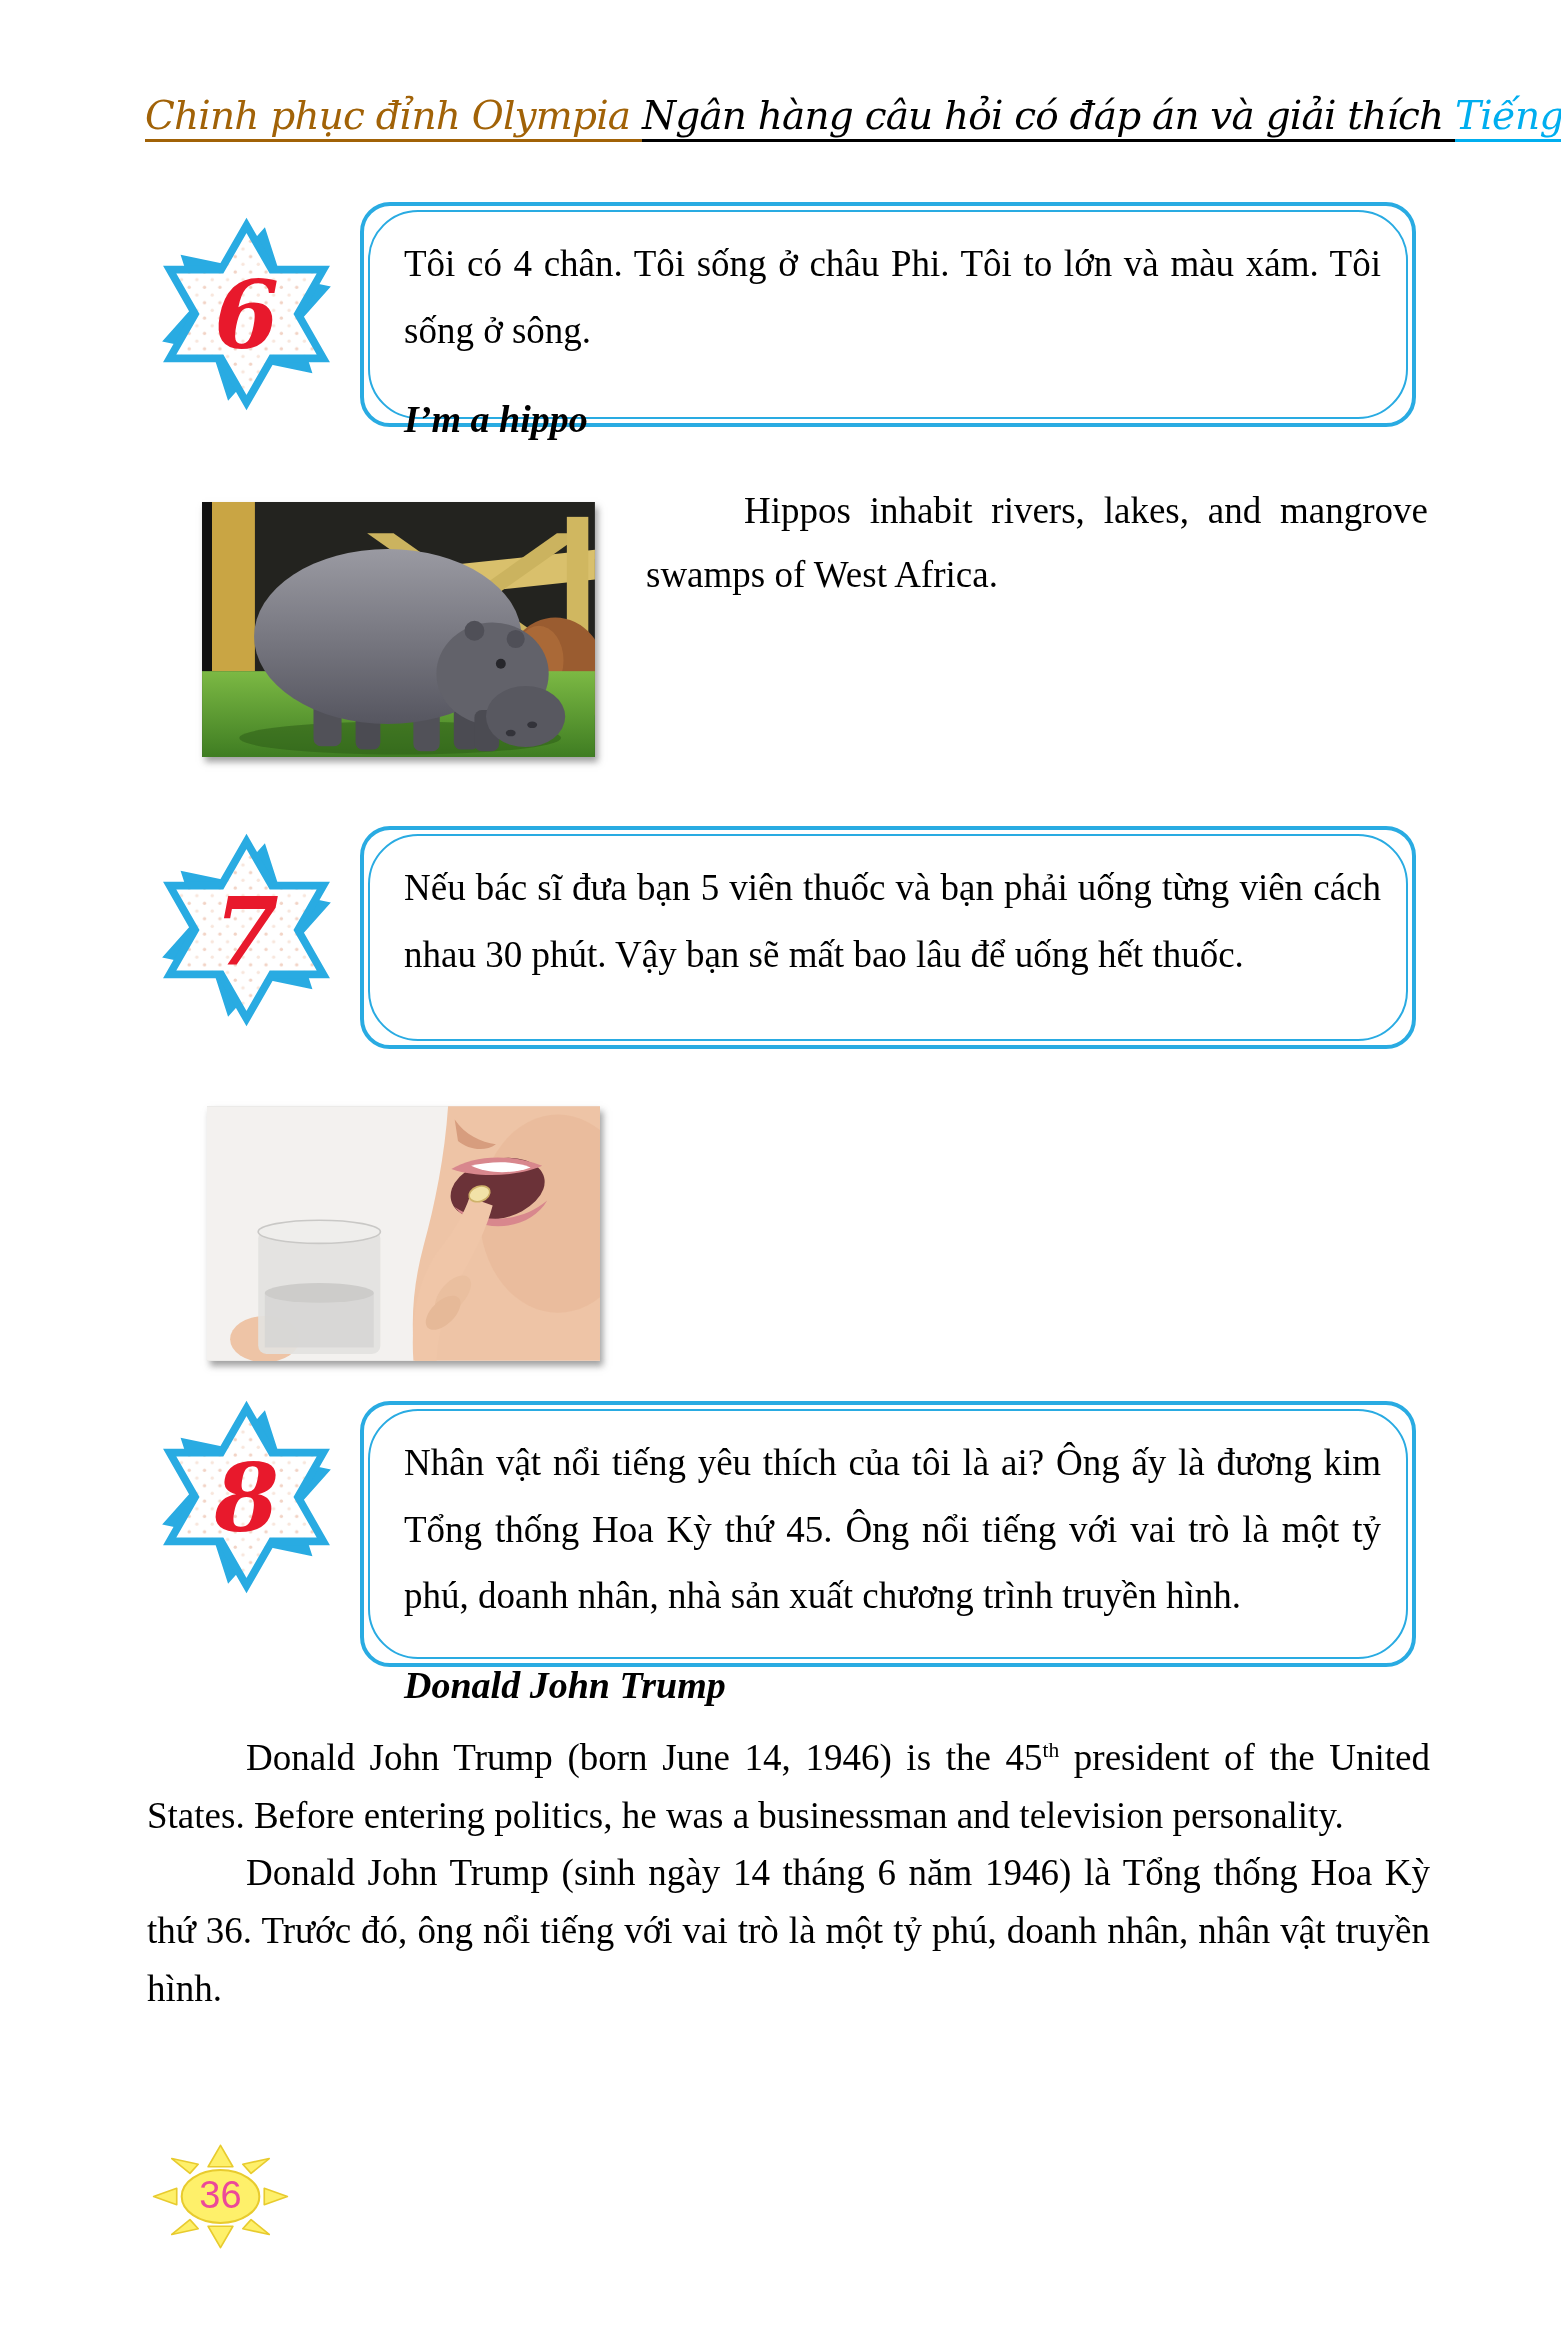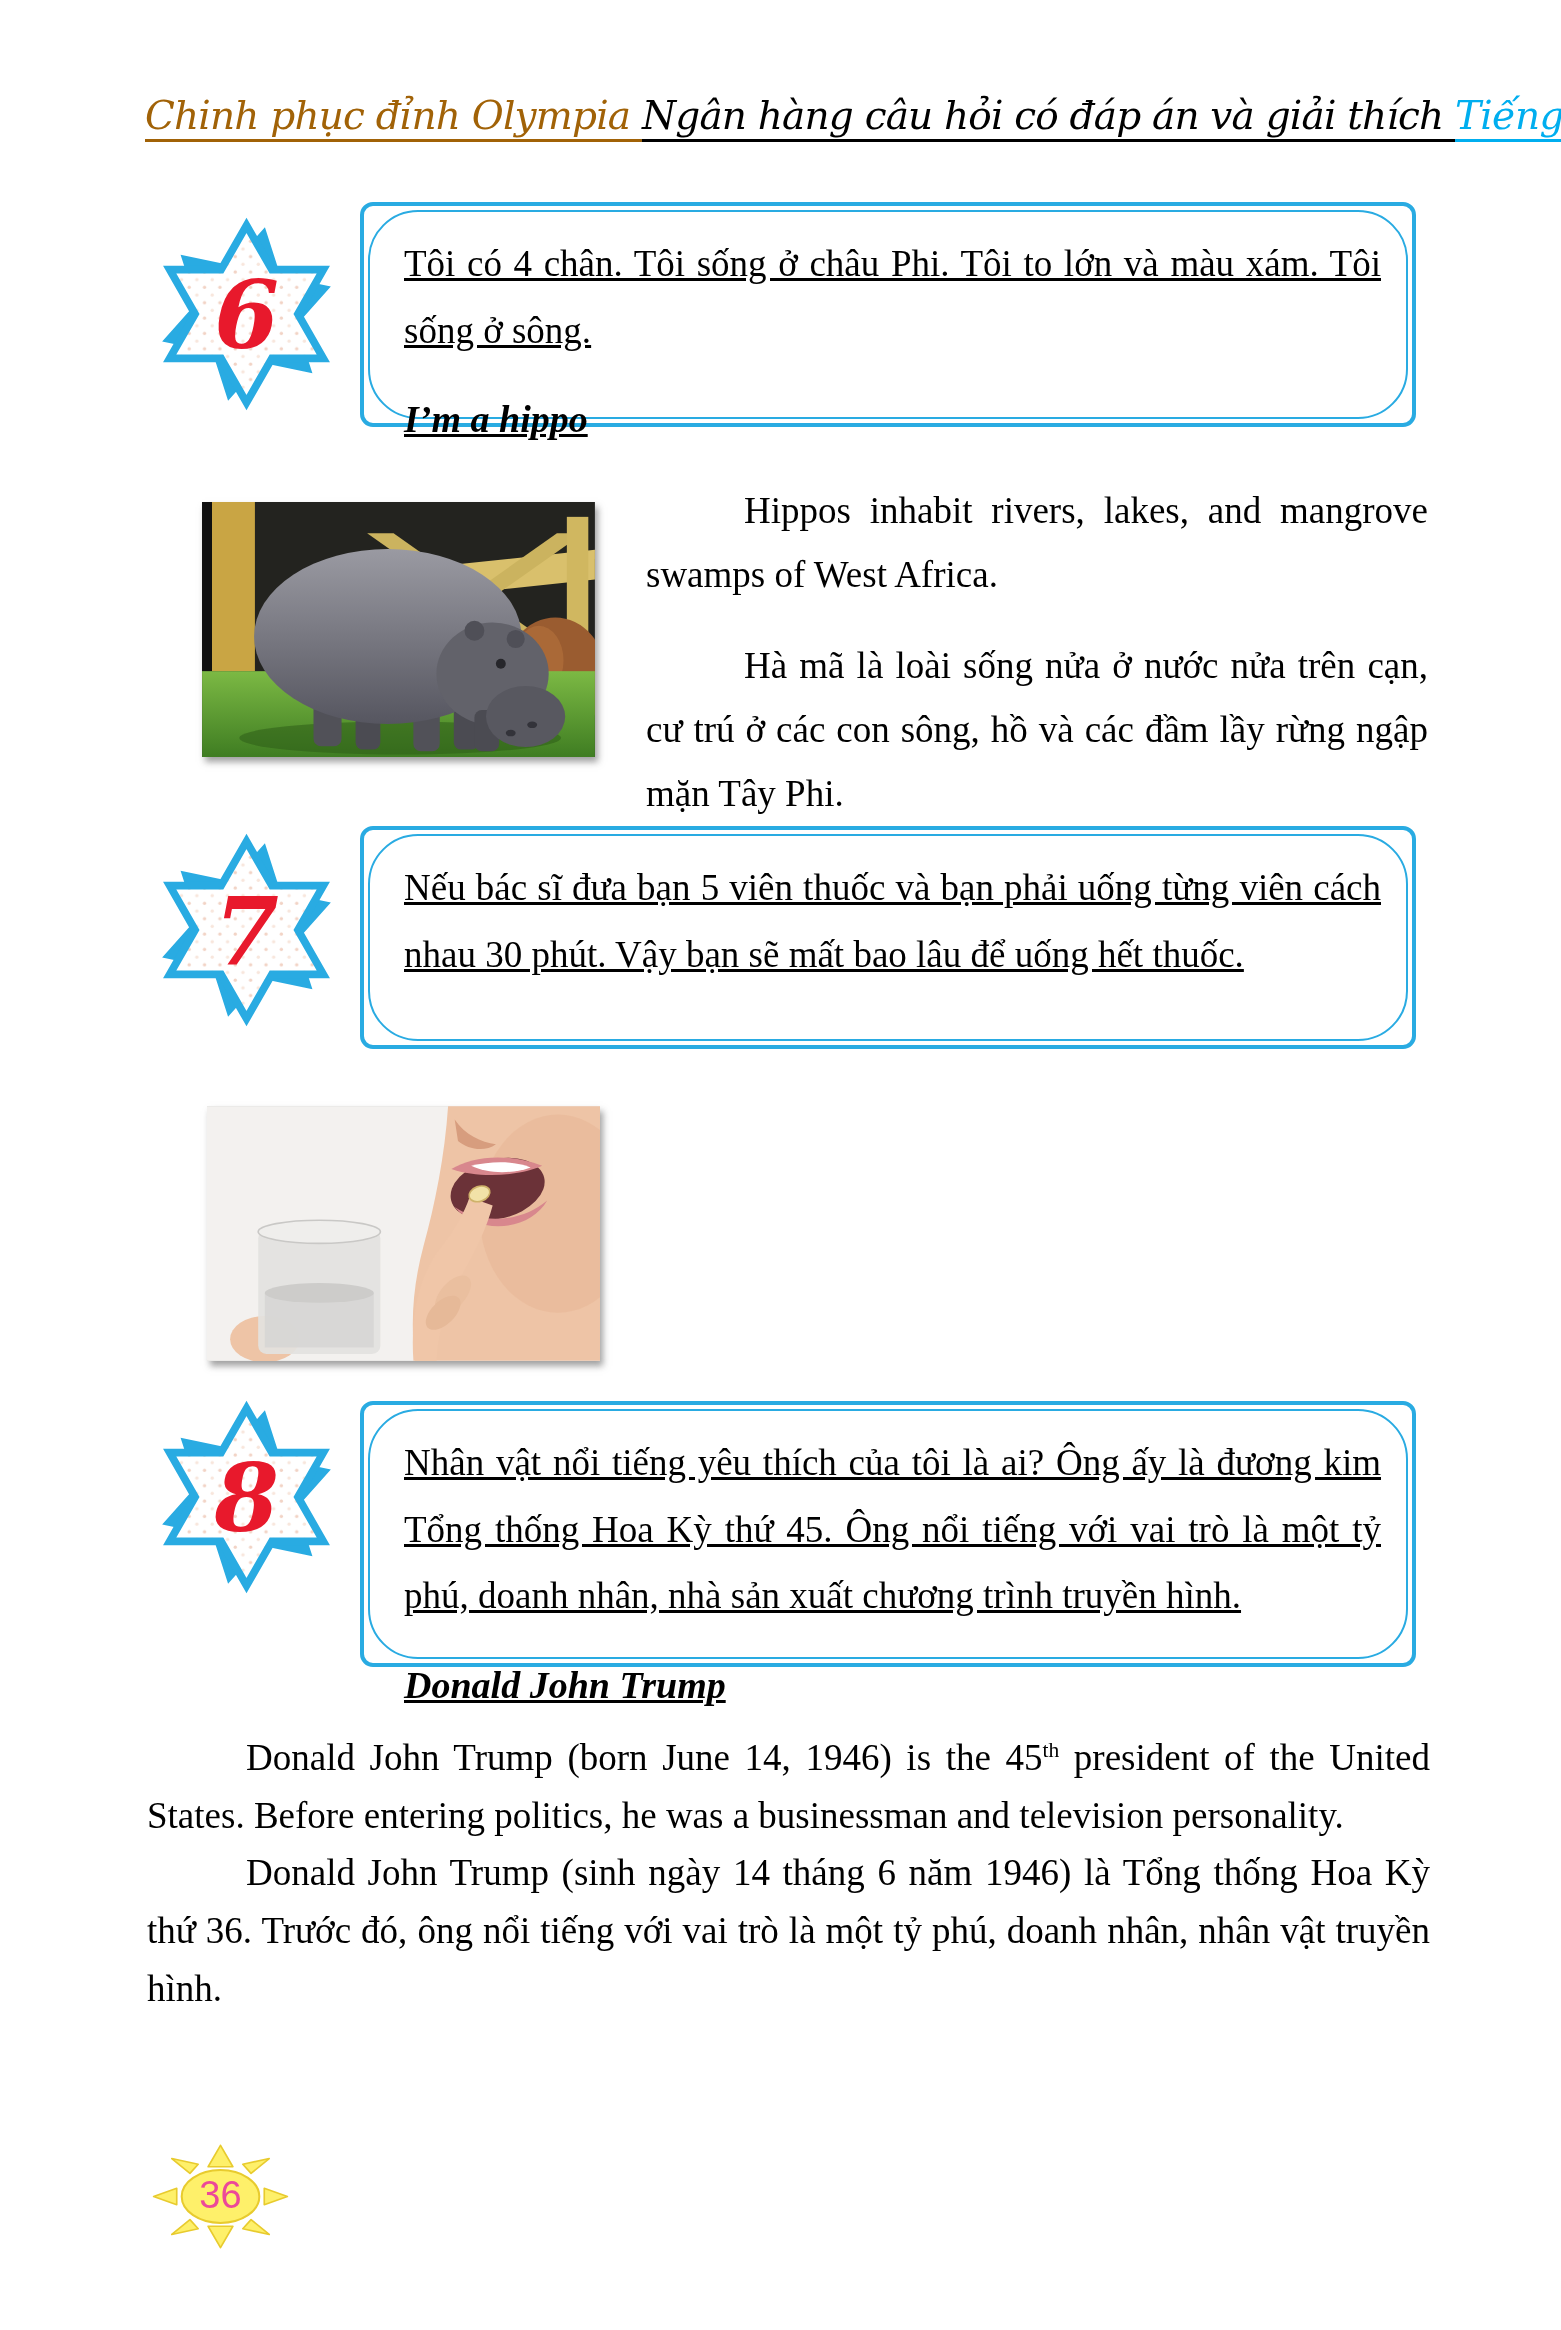--- a/index.html
+++ b/index.html
@@ -45,23 +45,22 @@
     font-size: 93px; color: #e8192c;
     padding-top: 3.3px;
   }
 
   
   .bubble {
     position: absolute;
     left: 360px; width: 1056px;
     background: #ffffff;
     border: 4.1px solid #29abe2;
-    border-radius: 13px;
+    border-radius: 30px;
     box-sizing: border-box;
-    text-decoration: underline;
   }
   .bubble::before {
     content: "";
     position: absolute; inset: 4.1px;
     border: 2.5px solid #29abe2;
     border-radius: 50px;
     pointer-events: none;
   }
   .bubble .inner { position: relative; padding: 25px 31px 0 40px; }
   .q-text {
@@ -181,21 +180,20 @@
       <rect x="330" y="252" width="30" height="50" rx="9" fill="#4b4b52"></rect>
       <ellipse cx="392" cy="260" rx="48" ry="37" fill="#585860"></ellipse>
       <circle cx="362" cy="196" r="6" fill="#26262b"></circle>
       <ellipse cx="400" cy="270" rx="6" ry="4" fill="#33333a"></ellipse>
       <ellipse cx="374" cy="280" rx="6" ry="4" fill="#33333a"></ellipse>
     </svg>
   </figure>
 
   <div class="note note-hippo">
     <p class="en">Hippos inhabit rivers, lakes, and mangrove swamps of West Africa.</p>
-    <p class="vi">Hà mã là loài sống nửa ở nước nửa trên cạn, cư trú ở các con sông, hồ và các đầm lầy rừng ngập mặn Tây Phi.</p>
   </div>
 
   <div class="badge" style="left:149px; top:821px;">
     <svg viewBox="-165 -170 330 340">
       <polygon class="star-shadow" transform="rotate(12)" points="0,-150 43,-75 130,-75 87,0 130,75 43,75 0,150 -43,75 -130,75 -87,0 -130,-75 -43,-75"></polygon>
       <polygon class="star-main" points="0,-150 43,-75 130,-75 87,0 130,75 43,75 0,150 -43,75 -130,75 -87,0 -130,-75 -43,-75"></polygon>
     </svg>
     <span class="badge-num">7</span>
   </div>
   <div class="bubble" style="top:826px; height:223px;">

